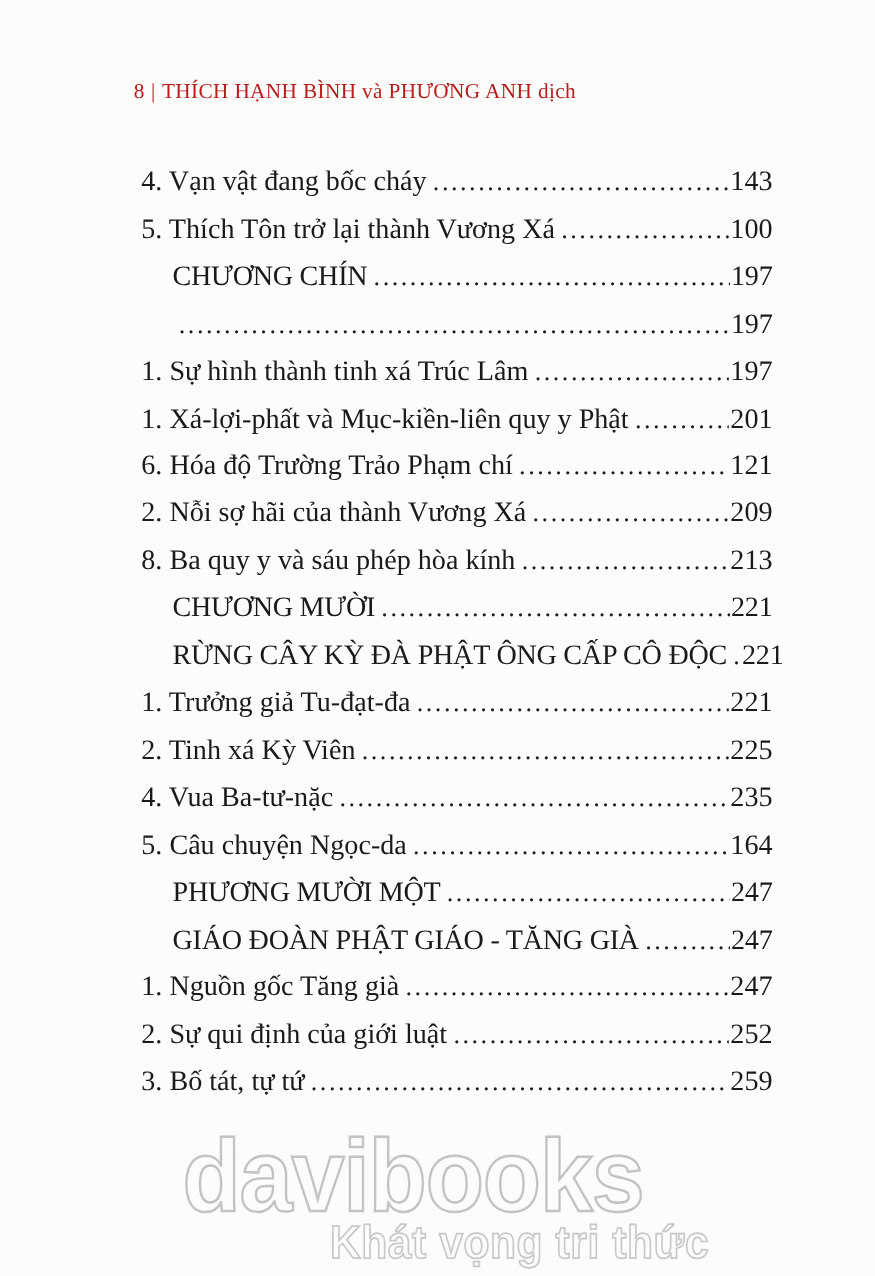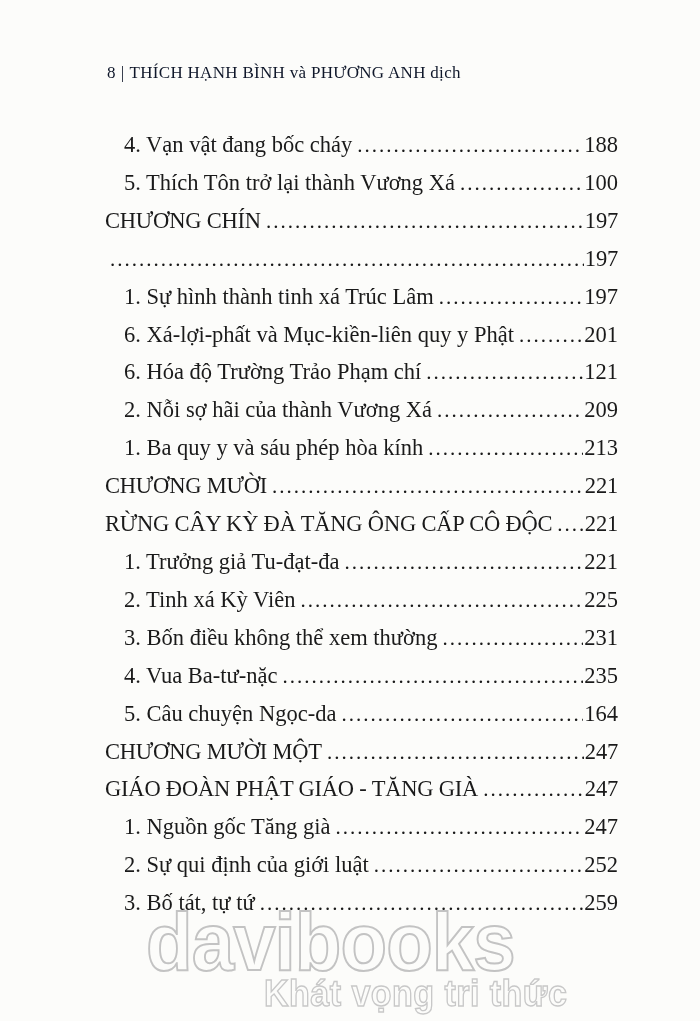--- a/index.html
+++ b/index.html
@@ -12,41 +12,41 @@
     font-family: "Liberation Serif", "DejaVu Serif", serif;
     color: #1a1a1a;
   }
   
   .header {
     position: absolute;
     top: 63px;
     left: 107px;
     font-size: 17px;
     letter-spacing: 0.3px;
-    color: #0f172a;
+    color: #b91c1c;
     white-space: nowrap;
   }
   .header .sep { padding: 0 5px; }
   
   .toc {
     position: absolute;
     top: 126px;
-    left: 105px;
+    left: 94px;
     right: 82px;
   }
   .row {
     display: flex;
     align-items: baseline;
     height: 37.92px;
     line-height: 37.92px;
     font-size: 22.5px;
     white-space: nowrap;
   }
   .row.indent { padding-left: 19px; }
-  .row.caps  { letter-spacing: -0.2px; }
+  .row.caps  { letter-spacing: -0.2px; margin-left: 44px; }
   .t { white-space: nowrap; flex: 0 0 auto; }
   .dots {
     flex: 1 1 auto;
     overflow: hidden;
     white-space: nowrap;
     min-width: 6px;
     margin-left: 5px;
     margin-right: 1px;
   }
   .dots::after {
@@ -97,21 +97,21 @@
 
   <div class="header">
     <span>8</span><span class="sep">|</span><span>THÍCH HẠNH BÌNH và PHƯƠNG ANH dịch</span>
   </div>
 
   <div class="toc">
 
     <div class="row indent">
       <span class="t">4. Vạn vật đang bốc cháy</span>
         <span class="dots"></span>
-        <span class="p">188</span>
+        <span class="p">143</span>
     </div>
     <div class="row indent">
       <span class="t">5. Thích Tôn trở lại thành Vương Xá</span>
         <span class="dots"></span>
         <span class="p">100</span>
     </div>
     <div class="row caps">
       <span class="t">CHƯƠNG CHÍN</span>
         <span class="dots"></span>
         <span class="p">197</span>
@@ -119,76 +119,71 @@
     <div class="row caps">
         <span class="dots"></span>
         <span class="p">197</span>
     </div>
     <div class="row indent">
       <span class="t">1. Sự hình thành tinh xá Trúc Lâm</span>
         <span class="dots"></span>
         <span class="p">197</span>
     </div>
     <div class="row indent">
-      <span class="t">6. Xá-lợi-phất và Mục-kiền-liên quy y Phật</span>
+      <span class="t">1. Xá-lợi-phất và Mục-kiền-liên quy y Phật</span>
         <span class="dots"></span>
         <span class="p">201</span>
     </div>
     <div class="row indent">
       <span class="t">6. Hóa độ Trường Trảo Phạm chí</span>
         <span class="dots"></span>
         <span class="p">121</span>
     </div>
     <div class="row indent">
       <span class="t">2. Nỗi sợ hãi của thành Vương Xá</span>
         <span class="dots"></span>
         <span class="p">209</span>
     </div>
     <div class="row indent">
-      <span class="t">1. Ba quy y và sáu phép hòa kính</span>
+      <span class="t">8. Ba quy y và sáu phép hòa kính</span>
         <span class="dots"></span>
         <span class="p">213</span>
     </div>
     <div class="row caps">
       <span class="t">CHƯƠNG MƯỜI</span>
         <span class="dots"></span>
         <span class="p">221</span>
     </div>
     <div class="row caps">
-      <span class="t">RỪNG CÂY KỲ ĐÀ TĂNG ÔNG CẤP CÔ ĐỘC</span>
+      <span class="t">RỪNG CÂY KỲ ĐÀ PHẬT ÔNG CẤP CÔ ĐỘC</span>
         <span class="dots"></span>
         <span class="p">221</span>
     </div>
     <div class="row indent">
       <span class="t">1. Trưởng giả Tu-đạt-đa</span>
         <span class="dots"></span>
         <span class="p">221</span>
     </div>
     <div class="row indent">
       <span class="t">2. Tinh xá Kỳ Viên</span>
         <span class="dots"></span>
         <span class="p">225</span>
     </div>
     <div class="row indent">
-      <span class="t">3. Bốn điều không thể xem thường</span>
-        <span class="dots"></span>
-        <span class="p">231</span>
-    </div>
-    <div class="row indent">
       <span class="t">4. Vua Ba-tư-nặc</span>
         <span class="dots"></span>
         <span class="p">235</span>
     </div>
     <div class="row indent">
       <span class="t">5. Câu chuyện Ngọc-da</span>
         <span class="dots"></span>
         <span class="p">164</span>
     </div>
     <div class="row caps">
-      <span class="t">CHƯƠNG MƯỜI MỘT</span>
+      <span class="t">PHƯƠNG MƯỜI MỘT</span>
         <span class="dots"></span>
         <span class="p">247</span>
     </div>
     <div class="row caps">
       <span class="t">GIÁO ĐOÀN PHẬT GIÁO -  TĂNG GIÀ</span>
         <span class="dots"></span>
         <span class="p">247</span>
     </div>
     <div class="row indent">
       <span class="t">1. Nguồn gốc Tăng già</span>

